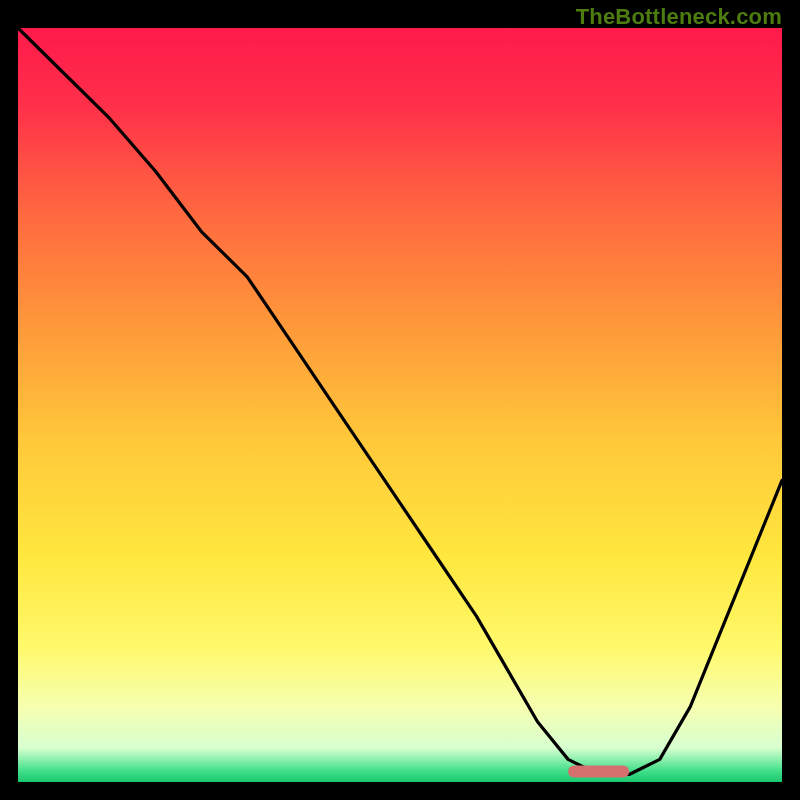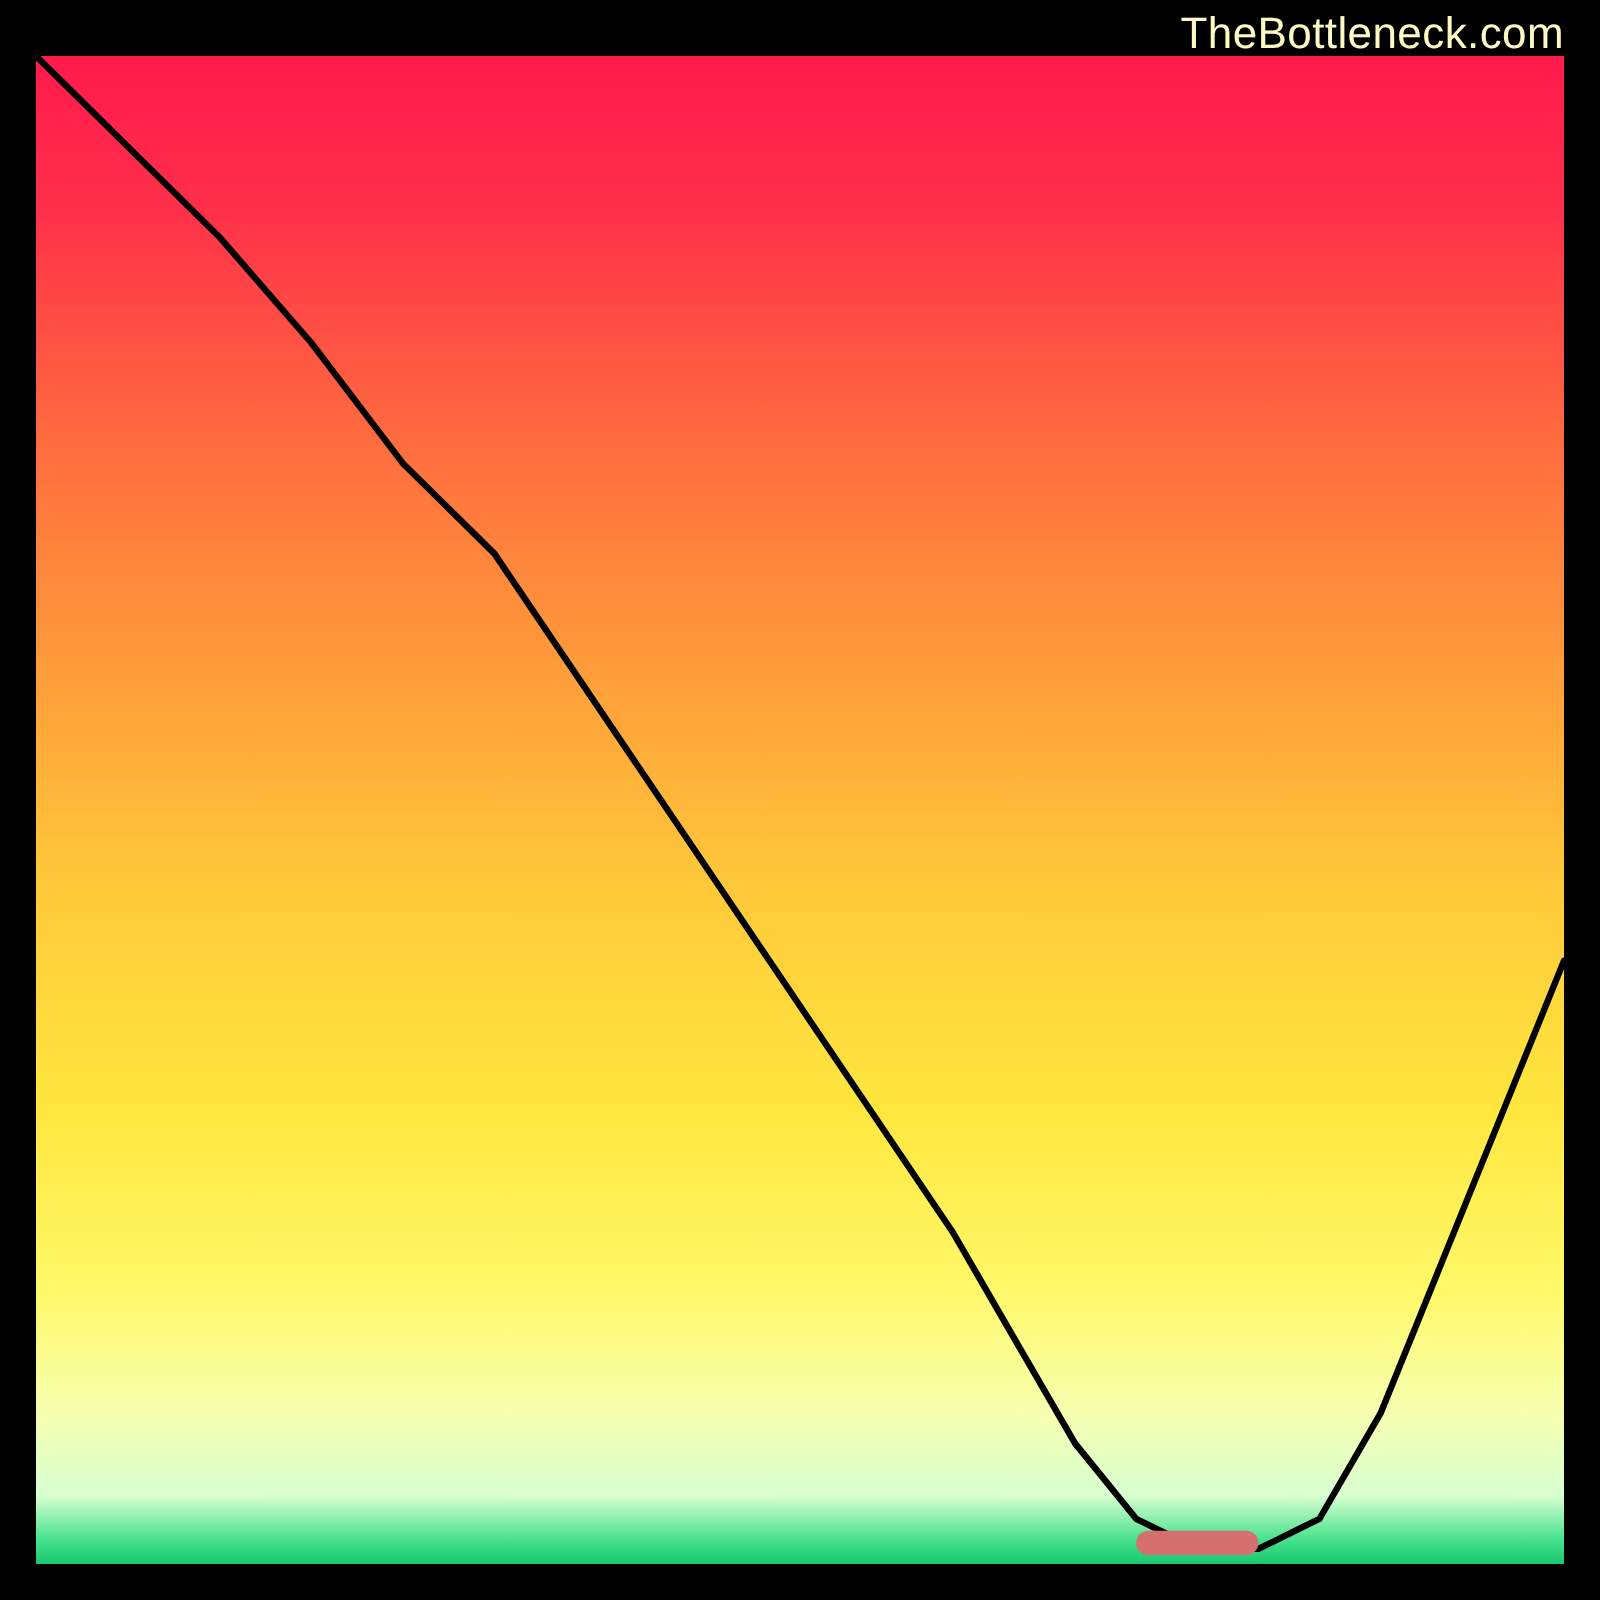--- a/index.html
+++ b/index.html
@@ -23,23 +23,23 @@
     position: absolute;
     left: 0;
     top: 0;
     width: 764px;
     height: 754px;
   }
   .watermark {
     position: absolute;
     top: 4px;
     right: 18px;
-    color: #fef9c3;
+    color: #4d7c0f;
     font-size: 22px;
-    font-weight: 400;
+    font-weight: 700;
     letter-spacing: 0.2px;
   }
   svg { display: block; }
 </style>
 </head>
 <body>
 
 <div class="watermark">TheBottleneck.com</div>
 
 <div class="frame">

